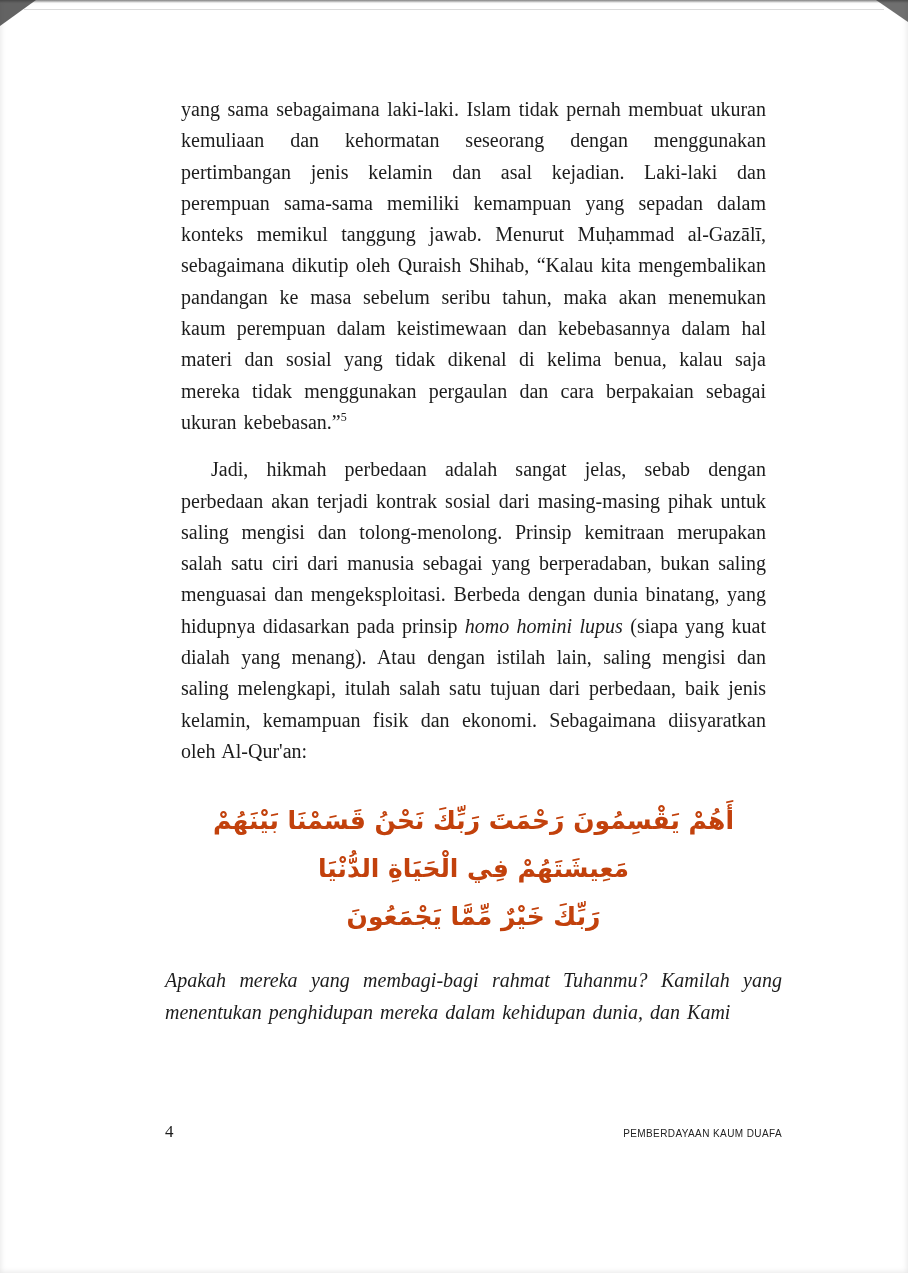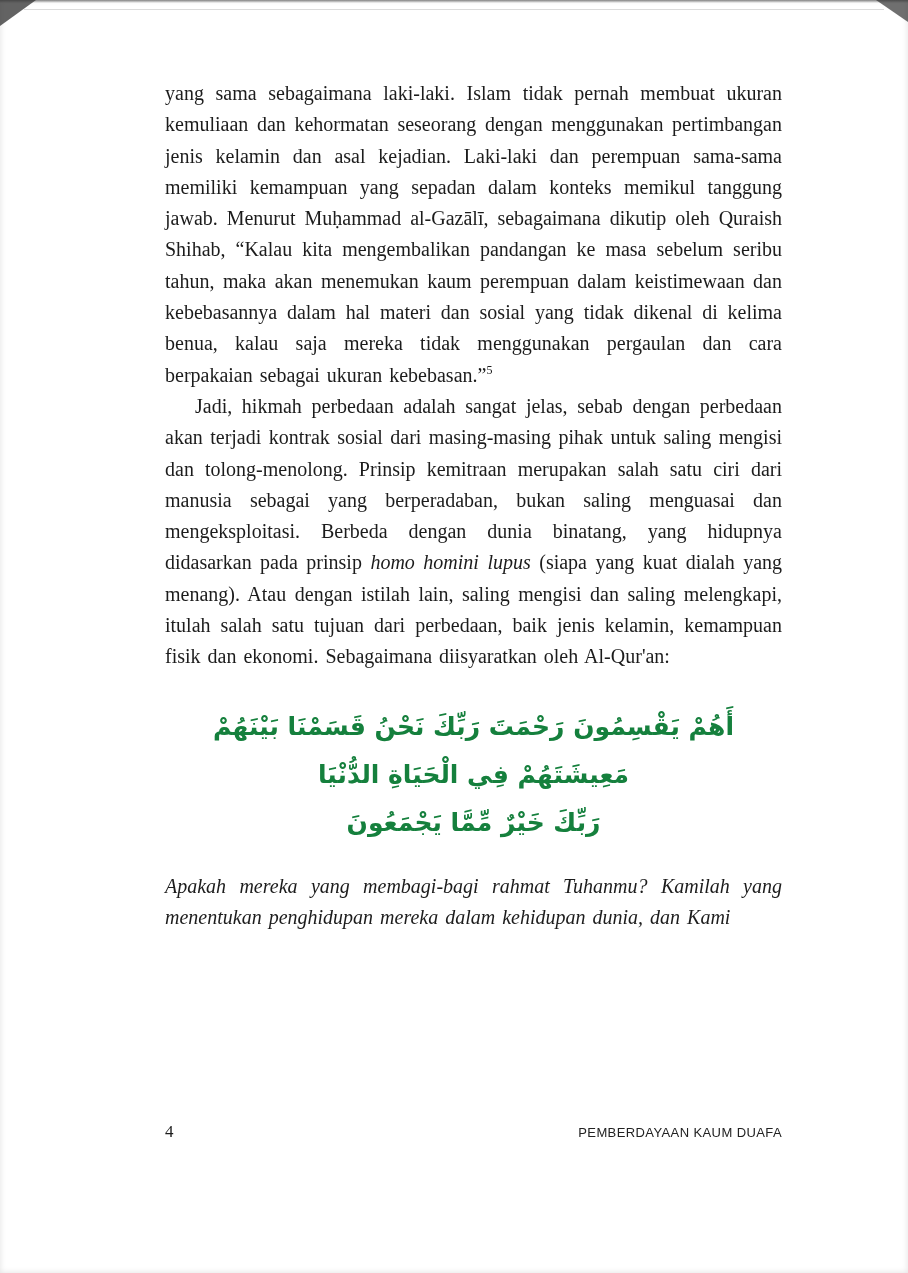--- a/index.html
+++ b/index.html
@@ -44,21 +44,21 @@
     border-top: 22px solid rgba(55,55,55,0.72);
     border-left: 32px solid transparent;
   }
   .content {
     position: absolute;
     left: 165px;
     top: 78px;
     width: 617px;
   }
   .body-text {
-    margin: 0;
+    margin: 16px;
     font-size: 20px;
     line-height: 31.3px;
     text-align: justify;
     text-justify: inter-word;
     word-spacing: 2px;
   }
   .body-text sup {
     font-size: 12px;
     line-height: 0;
   }
@@ -66,21 +66,21 @@
     text-indent: 30px;
   }
   .arabic {
     margin: 30px 14px 24px 14px;
     direction: rtl;
     text-align: center;
     font-family: "DejaVu Sans", sans-serif;
     font-weight: bold;
     font-size: 25px;
     line-height: 48px;
-    color: #15803d;
+    color: #c2410c;
   }
   .translation {
     margin: 16px 0 8px 0;
     font-size: 20px;
     line-height: 31.5px;
     font-style: italic;
     text-align: justify;
     word-spacing: 2px;
   }
   .footer {
@@ -91,21 +91,21 @@
     display: flex;
     justify-content: space-between;
     align-items: baseline;
   }
   .page-num {
     font-size: 17px;
     color: #1c1c1c;
   }
   .running-title {
     font-family: "Liberation Sans", "DejaVu Sans", sans-serif;
-    font-size: 13px;
+    font-size: 10px;
     letter-spacing: 0.4px;
     color: #222222;
   }
 </style>
 </head>
 <body>
 
 <div class="page">
 
   <div class="edge-top"></div>

